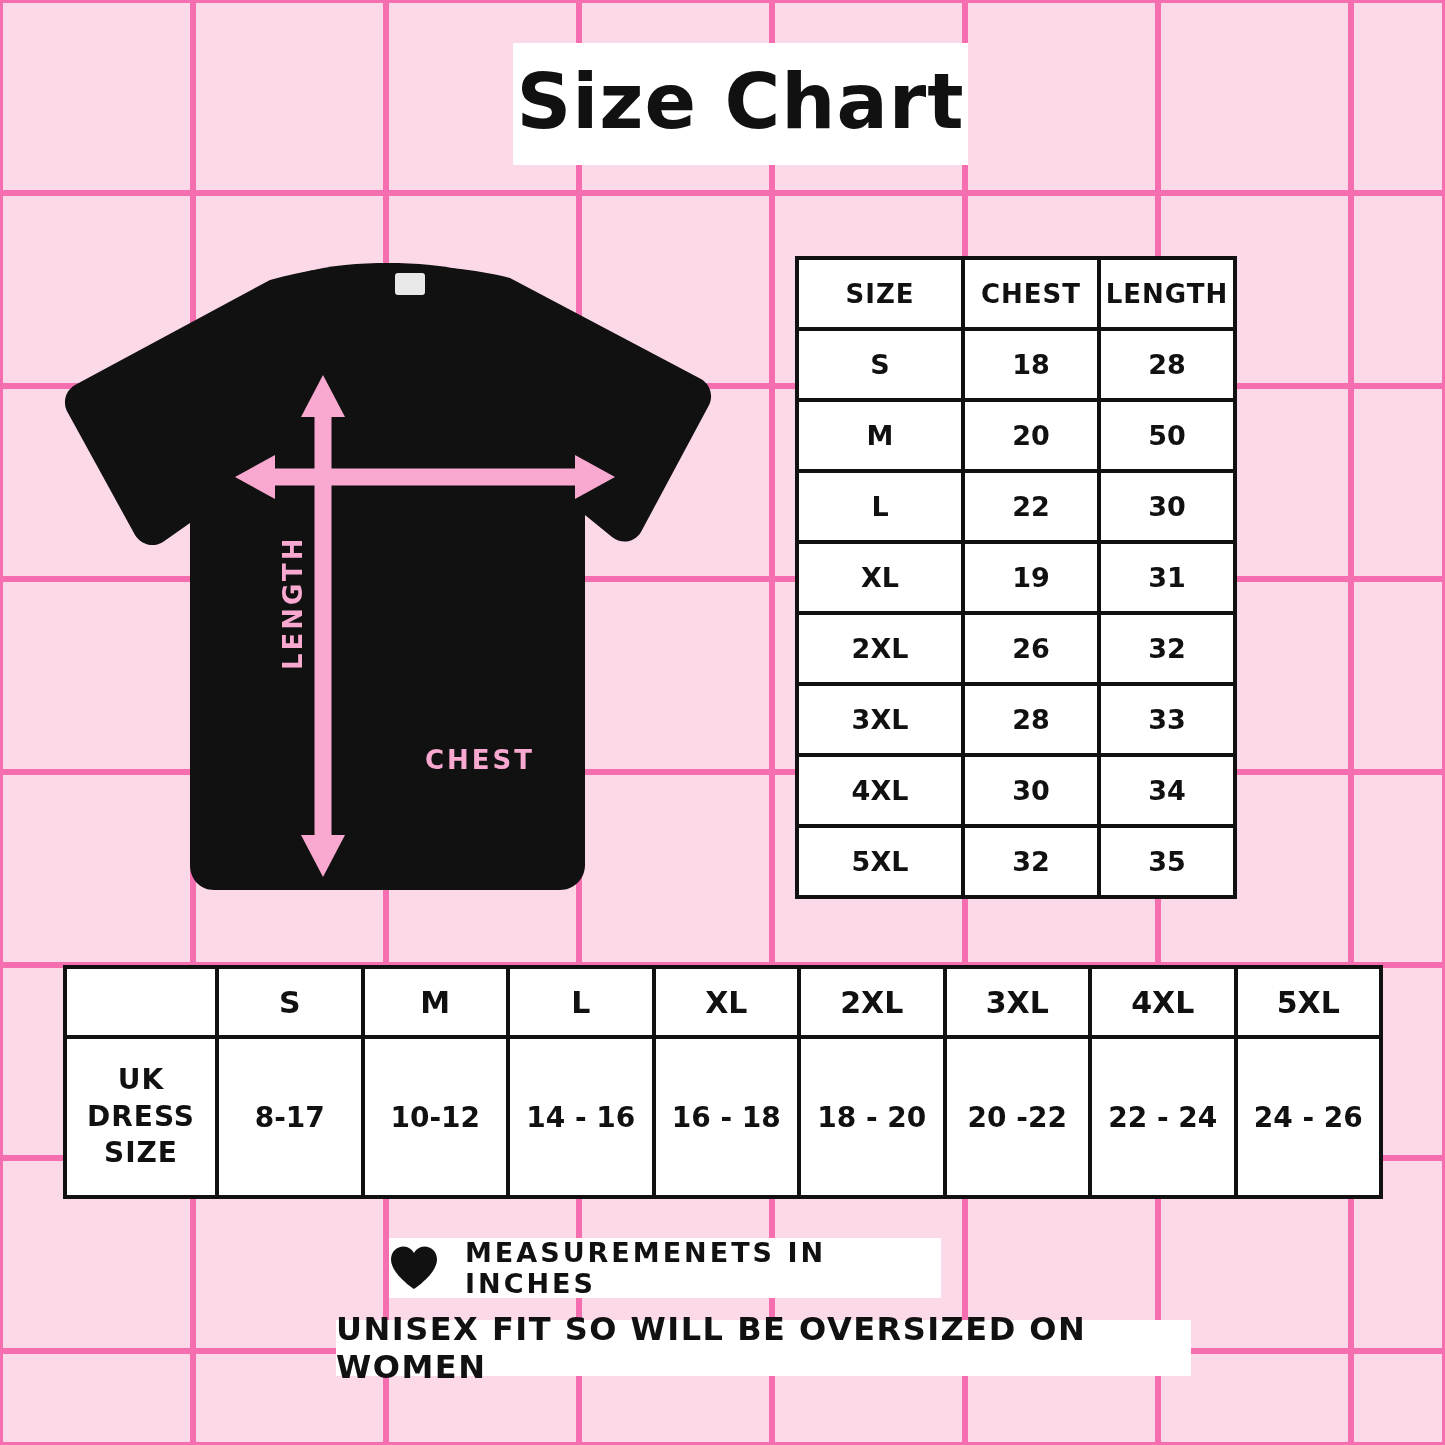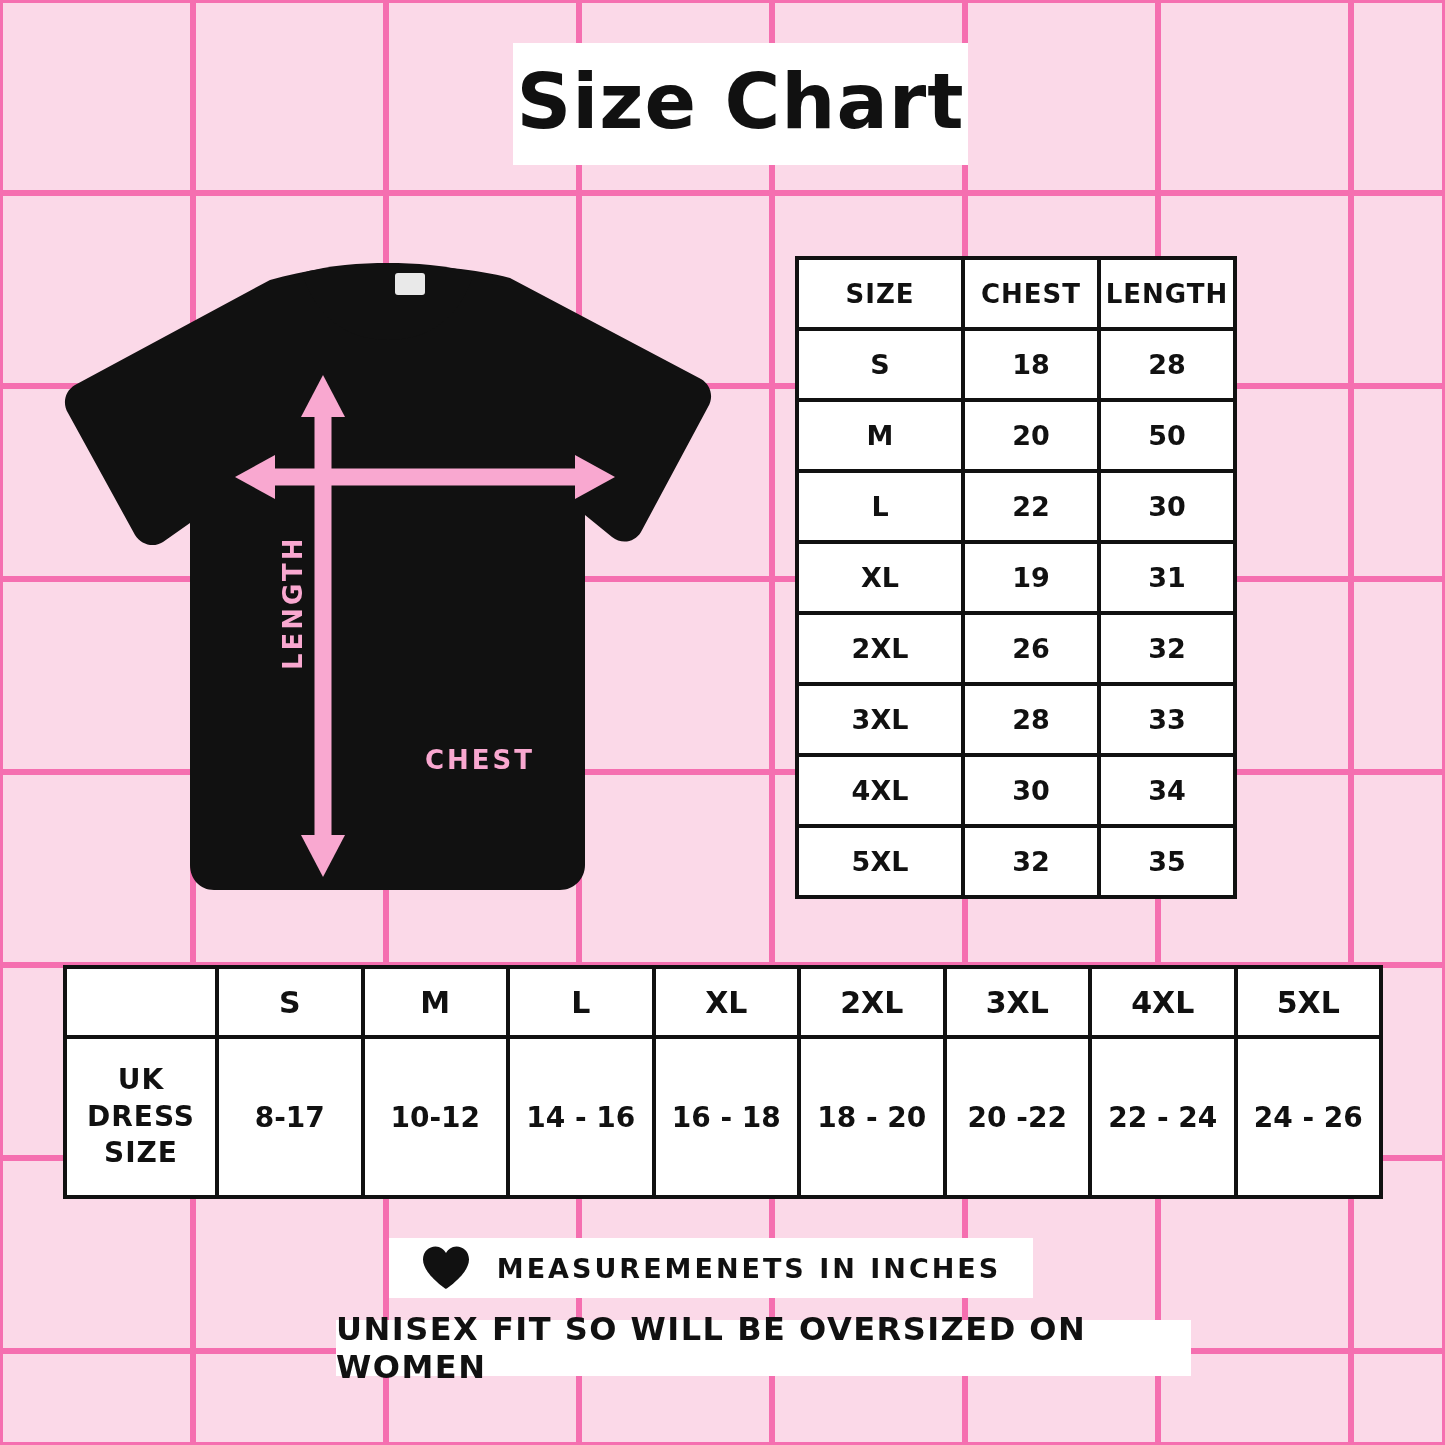--- a/index.html
+++ b/index.html
@@ -130,21 +130,21 @@
     line-height: 1.32;
     letter-spacing: 1px;
   }
   .uk-table col.lbl { width: 152px; }
 
   
   .measure-row {
     position: absolute;
     left: 389px;
     top: 1238px;
-    width: 644px;
+    width: 552px;
     height: 60px;
     background: #ffffff;
     display: flex;
     align-items: center;
     justify-content: center;
     gap: 26px;
   }
   .heart {
     width: 50px;
     height: 46px;

